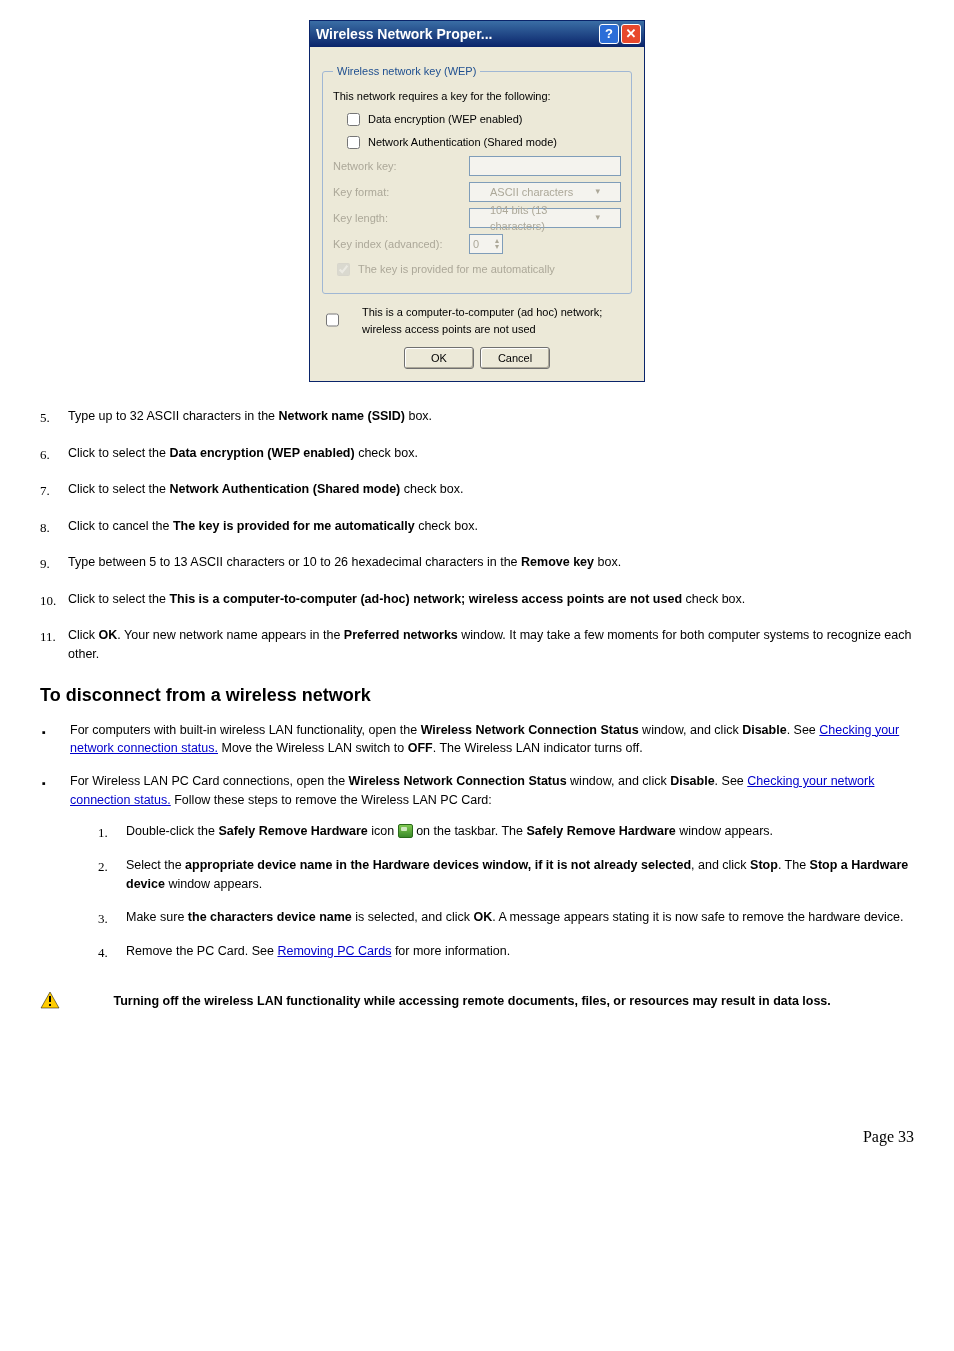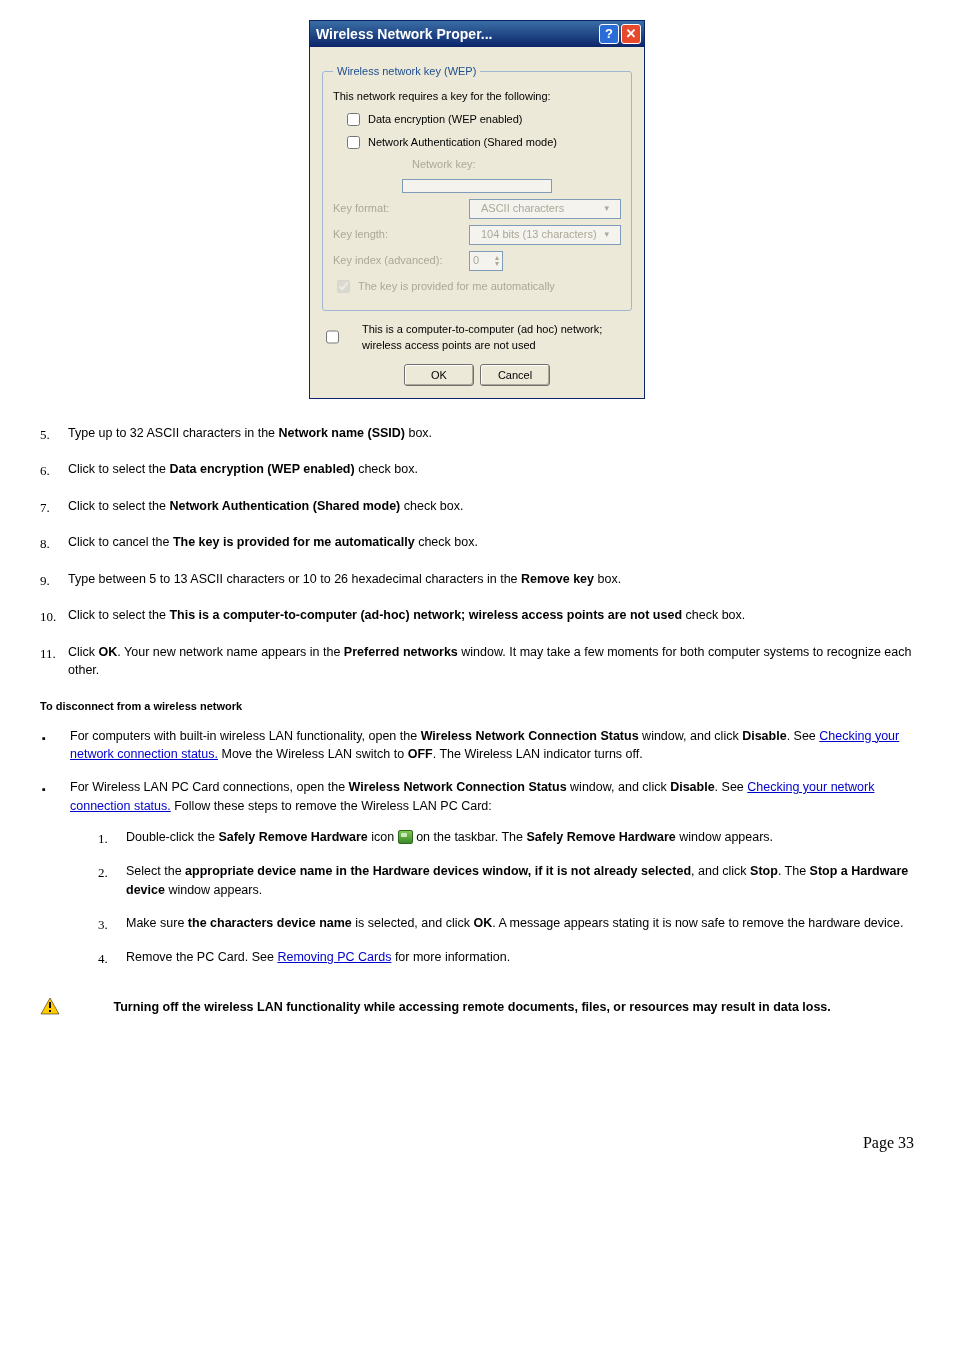--- a/index.html
+++ b/index.html
@@ -62,21 +62,21 @@
     margin: 6px 0 10px 0;
     padding: 8px 10px 10px 10px;
   }
   legend { color: #205090; font-size: 11px; padding: 0 4px; }
   .cb-row { display: flex; align-items: center; gap: 5px; margin: 4px 0; }
   .cb-row input { width: 13px; height: 13px; }
   .cb-row.grey { color: #aca899; }
   .cb-row.grey input { opacity: 0.6; }
   .sel {
     flex: 1; height: 20px; border: 1px solid #7f9db9; background: #f4f3ee;
-    color: #aca899; padding: 2px 11px; display: flex; align-items: center;
+    color: #aca899; padding: 2px 20px; display: flex; align-items: center;
     justify-content: space-between; font-size: 11px;
   }
   .sel .arrow { color: #aca899; font-size: 9px; }
   .spin {
     width: 34px; height: 20px; border: 1px solid #7f9db9; background: #f4f3ee;
     color: #aca899; display: flex; align-items: center; padding: 0 3px;
     justify-content: space-between; font-size: 11px;
   }
   .adhoc { display: flex; gap: 20px; margin: 8px 0 10px 0; }
   .btn-row { display: flex; justify-content: center; gap: 6px; margin-top: 6px; }
@@ -93,21 +93,21 @@
   }
   ol.main > li .num {
     width: 28px; flex: 0 0 28px;
     font-family: 'Times New Roman', serif;
     font-size: 13px;
     padding-top: 1px;
   }
   ol.main > li .body { flex: 1; }
 
   h4.sect {
-    font-size: 11px;
+    font-size: 18px;
     margin: 18px 0 12px 0;
   }
   ul.bul { list-style: none; padding: 0; margin: 0 0 0 2px; }
   ul.bul > li { display: flex; margin-bottom: 14px; }
   ul.bul > li .bullet { width: 28px; flex: 0 0 28px; font-size: 11px; padding-top: 3px; }
   ul.bul > li .body { flex: 1; }
 
   ol.sub { list-style: none; padding: 0; margin: 12px 0 0 28px; }
   ol.sub > li { display: flex; margin-bottom: 14px; }
   ol.sub > li .num {
@@ -163,21 +163,21 @@
         <legend>Wireless network key (WEP)</legend>
         <div style="margin-bottom:6px;">This network requires a key for the following:</div>
         <div class="cb-row" style="margin-left:10px;">
           <input type="checkbox" style="">
           <span>Data encryption (WEP enabled)</span>
         </div>
         <div class="cb-row" style="margin-left:10px;">
           <input type="checkbox" style="">
           <span>Network Authentication (Shared mode)</span>
         </div>
-        <div class="row" style="flex-direction:column;">
+        <div class="row" style="">
           <label class="grey">Network key:</label>
           <input type="text" disabled="" style="">
         </div>
         <div class="row">
           <label class="grey">Key format:</label>
           <div class="sel">
             <span>ASCII characters</span>
             <span class="arrow">▾</span>
           </div>
         </div>

